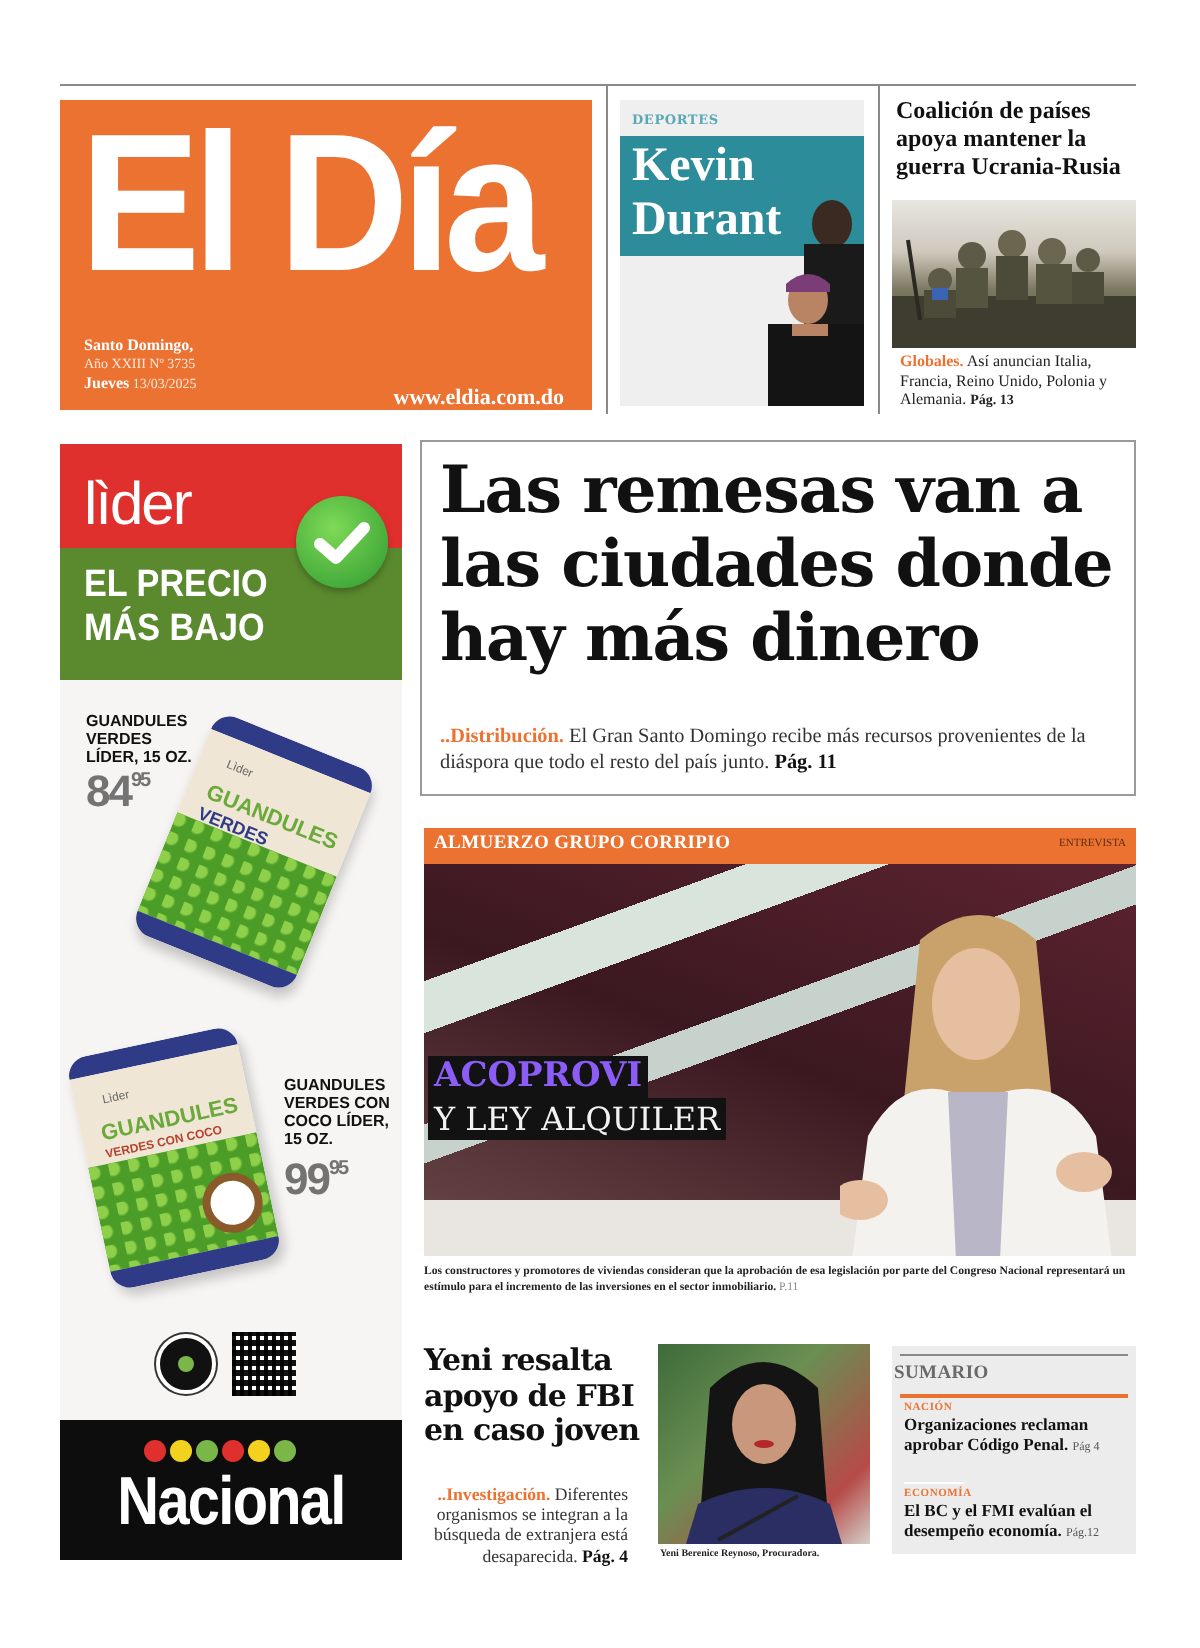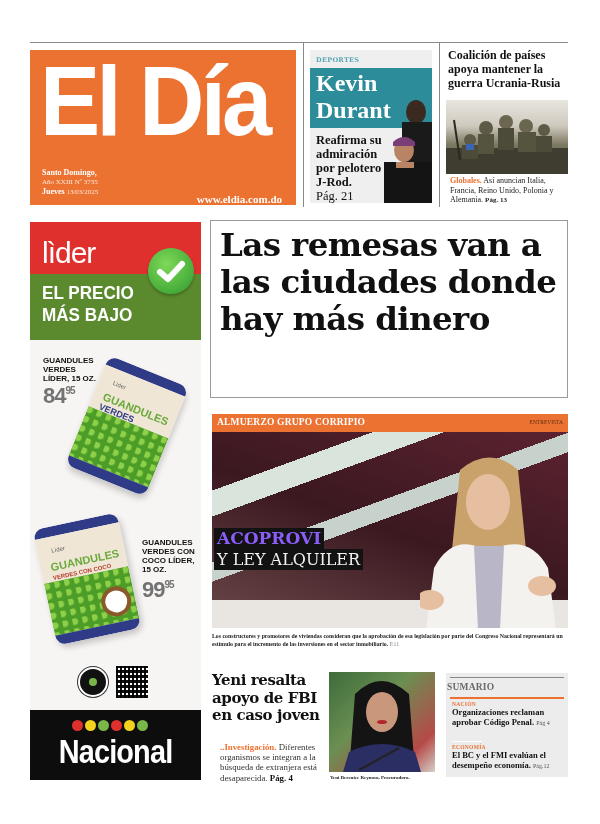--- a/index.html
+++ b/index.html
@@ -76,21 +76,21 @@
   .feat-white { position: absolute; left: 0; bottom: 0; width: 100%; height: 28px; background: #e9e6e2; }
   .feat-person { position: absolute; left: 208px; top: 18px; width: 140px; height: 180px; }
   .feat-title { position: absolute; left: 2px; top: 96px; }
   .feat-t1 { display: inline-block; background: #121212; color: #8b5cf6; font-family: "DejaVu Serif", serif; font-size: 17px; line-height: 21px; padding: 0 3px; font-weight: 700; }
   .feat-t2 { display: inline-block; background: #121212; color: #f2f2f2; font-family: "DejaVu Serif", serif; font-size: 16px; line-height: 21px; padding: 0 3px; }
   .feat-caption { position: absolute; left: 212px; top: 632px; width: 356px; font-size: 5.8px; line-height: 8px; font-family: "Liberation Serif", serif; color: #222; font-weight: 700; }
   .feat-caption .cr { font-weight: 400; color: #888; }
 
   
   .yeni-title { position: absolute; left: 212px; top: 672px; width: 112px; font-family: "DejaVu Serif", serif; font-size: 15px; line-height: 17.5px; font-weight: 700; color: #111; letter-spacing: -0.4px; }
-  .yeni-text { position: absolute; left: 220px; top: 742px; width: 116px; font-family: "Liberation Serif", serif; font-size: 8.8px; line-height: 10.2px; color: #333; }
+  .yeni-text { position: absolute; left: 198px; top: 742px; width: 116px; font-family: "Liberation Serif", serif; font-size: 8.8px; line-height: 10.2px; color: #333; text-align: right; }
   .yeni-text .kick { color: #ec7232; font-weight: 700; }
   .yeni-text b { color: #111; }
   .yeni-photo { position: absolute; left: 329px; top: 672px; width: 106px; height: 100px; overflow: hidden; background: linear-gradient(135deg, #3d6b3a 0%, #6a8f52 40%, #b64a48 80%, #d4d0c8 100%); }
   .yeni-cap { position: absolute; left: 330px; top: 775px; width: 108px; font-size: 5px; font-weight: 700; font-family: "Liberation Serif", serif; color: #222; }
 
   
   .sum { position: absolute; left: 446px; top: 673px; width: 122px; height: 104px; background: #ececec; }
   .sum-topline { position: absolute; left: 4px; top: 4px; width: 114px; height: 1px; background: #888; }
   .sum-title { position: absolute; left: 1px; top: 9px; font-size: 9.5px; font-weight: 700; color: #6a6a6a; font-family: "Liberation Serif", serif; letter-spacing: 0.2px; }
   .sum-orline { position: absolute; left: 4px; top: 24px; width: 114px; height: 1.5px; background: #ec7232; }
@@ -126,24 +126,20 @@
   </div>
   <div class="dep-photo">
     <svg width="48" height="105" viewBox="0 0 48 105">
       <ellipse cx="32" cy="14" rx="10" ry="12" fill="#3a2a22"></ellipse>
       <rect x="18" y="24" width="30" height="40" fill="#1a1a1a"></rect>
       <ellipse cx="20" cy="52" rx="10" ry="12" fill="#b98463"></ellipse>
       <path d="M9 44 Q20 34 31 44 L31 48 L9 48 Z" fill="#7a3d78"></path>
       <rect x="0" y="64" width="48" height="41" fill="#141414"></rect>
       <rect x="12" y="64" width="18" height="6" fill="#b98463"></rect>
     </svg>
-  </div>
-  <div class="dep-text">
-    <span>Reafirma su admiración por pelotero J-Rod.</span>
-    <span class="dep-pag">Pág. 21</span>
   </div>
 </div>
 
 <div class="coal-title">Coalición de países apoya mantener la guerra Ucrania-Rusia</div>
 <div class="coal-photo">
   <svg width="122" height="74" viewBox="0 0 122 74">
     <rect x="0" y="48" width="122" height="26" fill="#3f3d30"></rect>
     <circle cx="40" cy="28" r="7" fill="#5d5a48"></circle>
       <rect x="32" y="34" width="16" height="20" fill="#55543f"></rect>
     <circle cx="60" cy="22" r="7" fill="#6a6650"></circle>
@@ -231,20 +227,25 @@
       <div class="dot" style="background:#e0302e;"></div>
       <div class="dot" style="background:#f2d21f;"></div>
       <div class="dot" style="background:#7ab648;"></div>
     </div>
     <div class="nac-text">Nacional</div>
   </div>
 </div>
 
 <div class="main-box">
   <div class="main-headline">Las remesas van a las ciudades donde hay más dinero</div>
+  <div class="main-sub">
+    <span class="kick">..Distribución.</span>
+    <span>El Gran Santo Domingo recibe más recursos provenientes de la diáspora que todo el resto del país junto.</span>
+    <b>Pág. 11</b>
+  </div>
 </div>
 
 <div class="feat-bar">
   <span class="feat-bar-label">ALMUERZO GRUPO CORRIPIO</span>
   <span class="feat-bar-right">ENTREVISTA</span>
 </div>
 <div class="feat-photo">
   <div class="feat-bg1"></div>
   <div class="feat-white"></div>
   <div class="feat-person">

